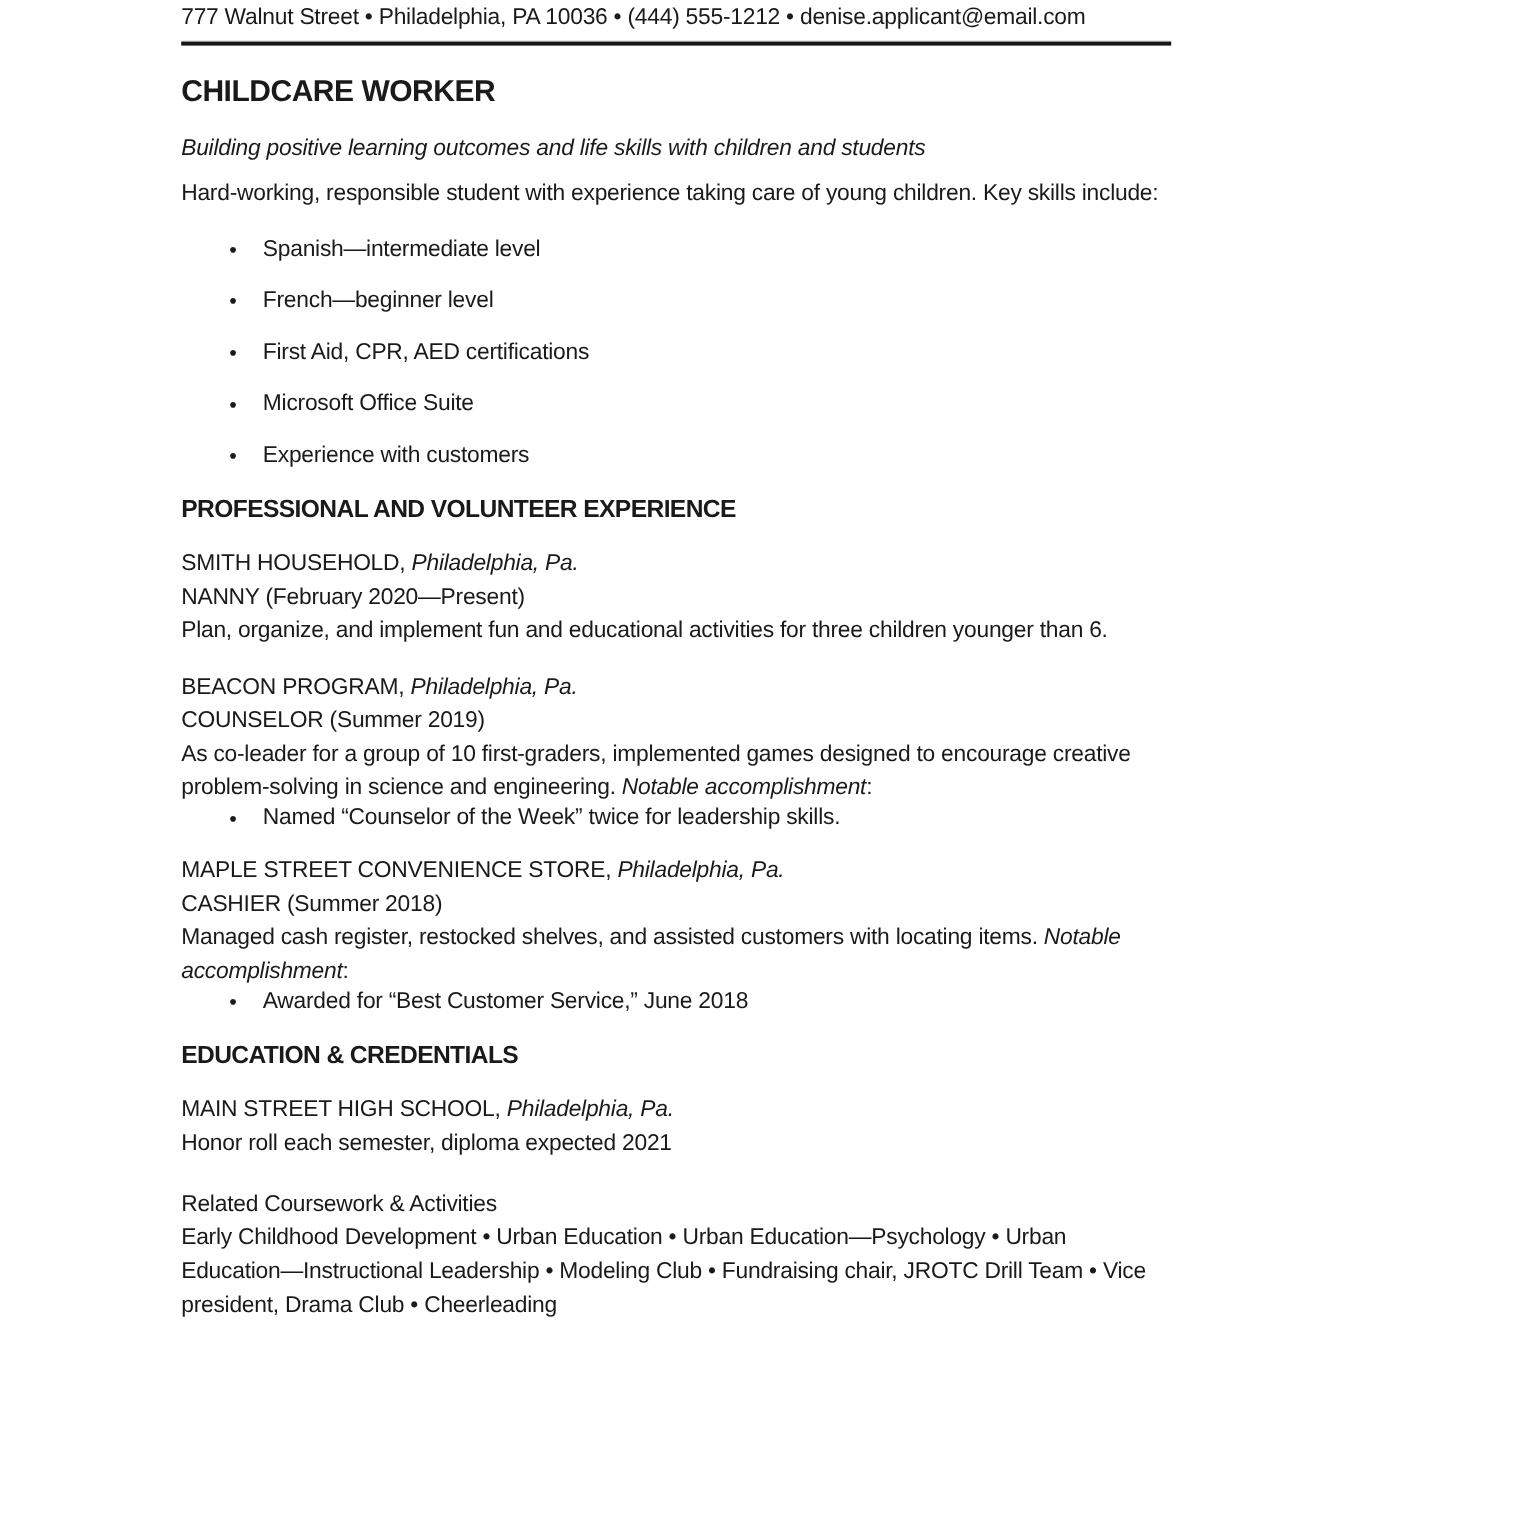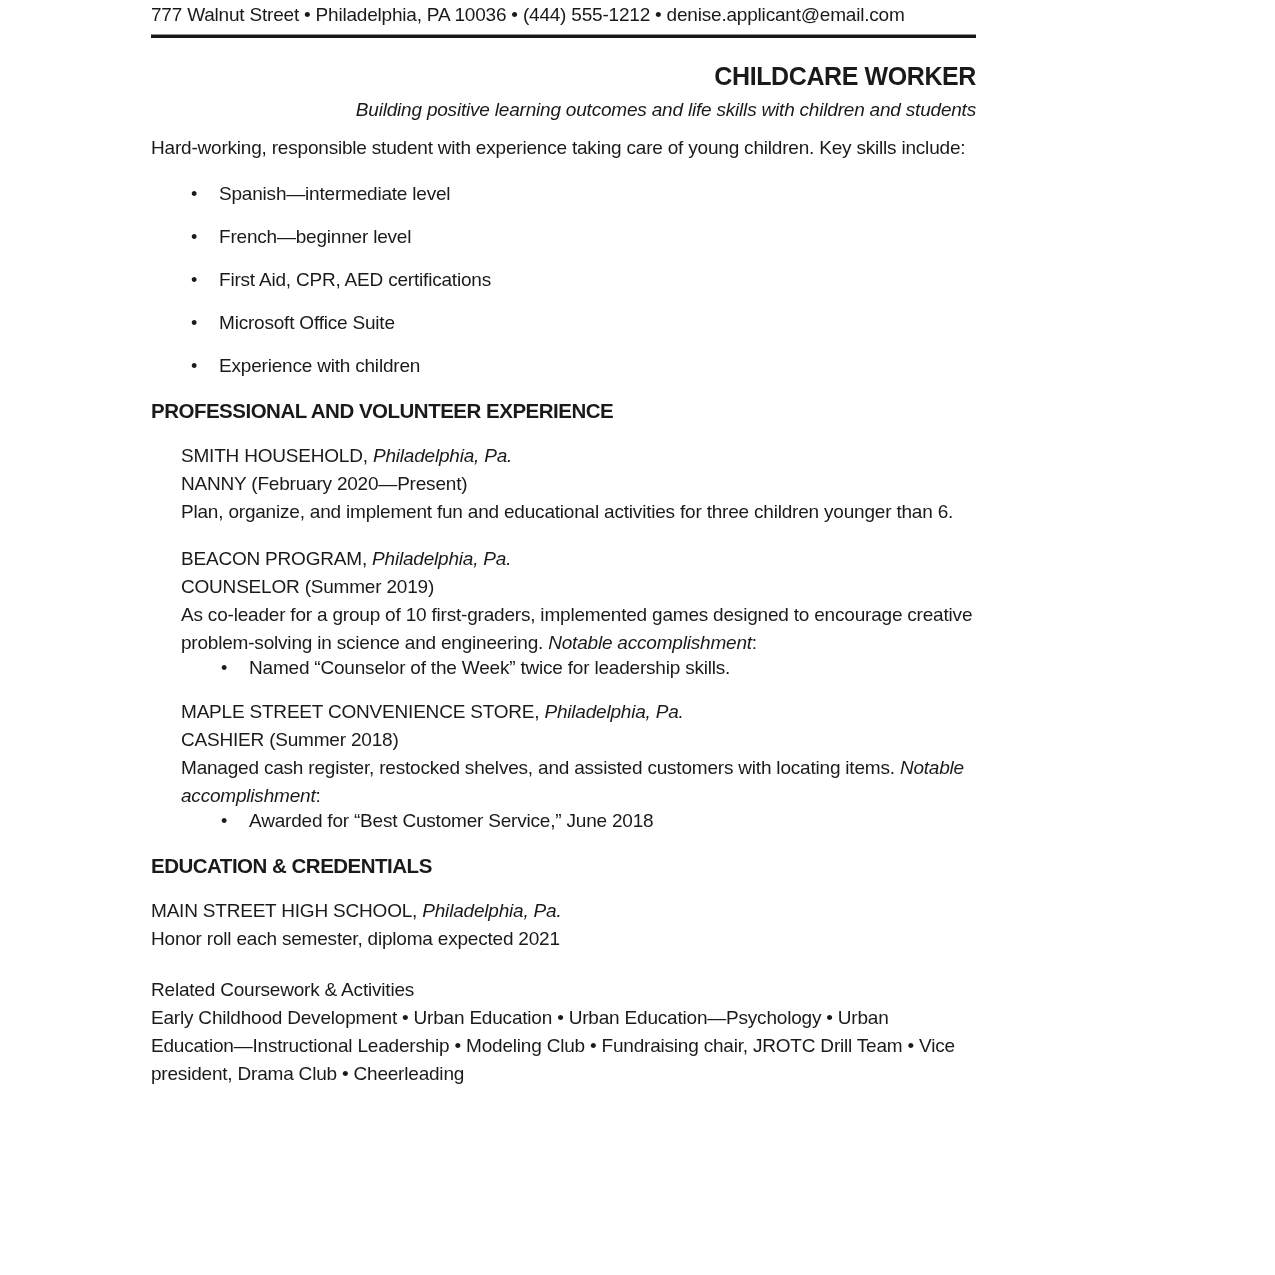--- a/index.html
+++ b/index.html
@@ -22,32 +22,32 @@
     line-height: 25px;
     white-space: nowrap;
   }
   .divider {
     margin-top: 7px;
     height: 2px;
     border-top: 1px solid #8f8f8f;
     border-bottom: 3px solid #161616;
   }
   .title {
-    text-align: right;
+    text-align: left;
     font-weight: bold;
     font-size: 25px;
     line-height: 28px;
     margin-top: 24px;
     letter-spacing: -0.4px;
   }
   .tagline {
-    text-align: right;
+    text-align: left;
     font-style: italic;
     font-size: 19px;
-    margin-top: 6px;
+    margin-top: 20px;
   }
   .summary { margin-top: 10px; }
   ul.bullets {
     list-style: none;
     margin: 0;
     padding: 0 0 0 39px;
   }
   ul.skills-list { margin-top: 21px; }
   ul.bullets li {
     position: relative;
@@ -63,21 +63,21 @@
     top: 0;
     font-size: 18px;
   }
   .section-heading {
     font-weight: bold;
     font-size: 20.5px;
     line-height: 24px;
     margin-top: 22px;
     letter-spacing: -0.5px;
   }
-  .job { margin-top: 19px; margin-left: 30px; }
+  .job { margin-top: 19px; }
   .job-bullets { margin-top: 14px; }
   .edu-block { margin-top: 19px; }
   .coursework-block { margin-top: 23px; }
   .coursework-text { max-width: 900px; }
   .b { font-weight: normal; }
   .i { font-style: italic; }
 </style>
 </head>
 <body>
 
@@ -89,21 +89,21 @@
   <p class="title">CHILDCARE WORKER</p>
   <p class="tagline i">Building positive learning outcomes and life skills with children and students</p>
 
   <p class="summary">Hard-working, responsible student with experience taking care of young children. Key skills include:</p>
 
   <ul class="bullets skills-list">
     <li>Spanish—intermediate level</li>
     <li>French—beginner level</li>
     <li>First Aid, CPR, AED certifications</li>
     <li>Microsoft Office Suite</li>
-    <li>Experience with children</li>
+    <li>Experience with customers</li>
   </ul>
 
   <p class="section-heading">PROFESSIONAL AND VOLUNTEER EXPERIENCE</p>
 
   <div class="job">
     <p><span>SMITH HOUSEHOLD, </span><span class="i">Philadelphia, Pa.</span></p>
     <p><span class="b">NANNY</span><span> (February 2020—Present)</span></p>
     <p><span>Plan, organize, and implement fun and educational activities for three children younger than 6.</span><span class="i"></span><span></span></p>
   </div>
 

